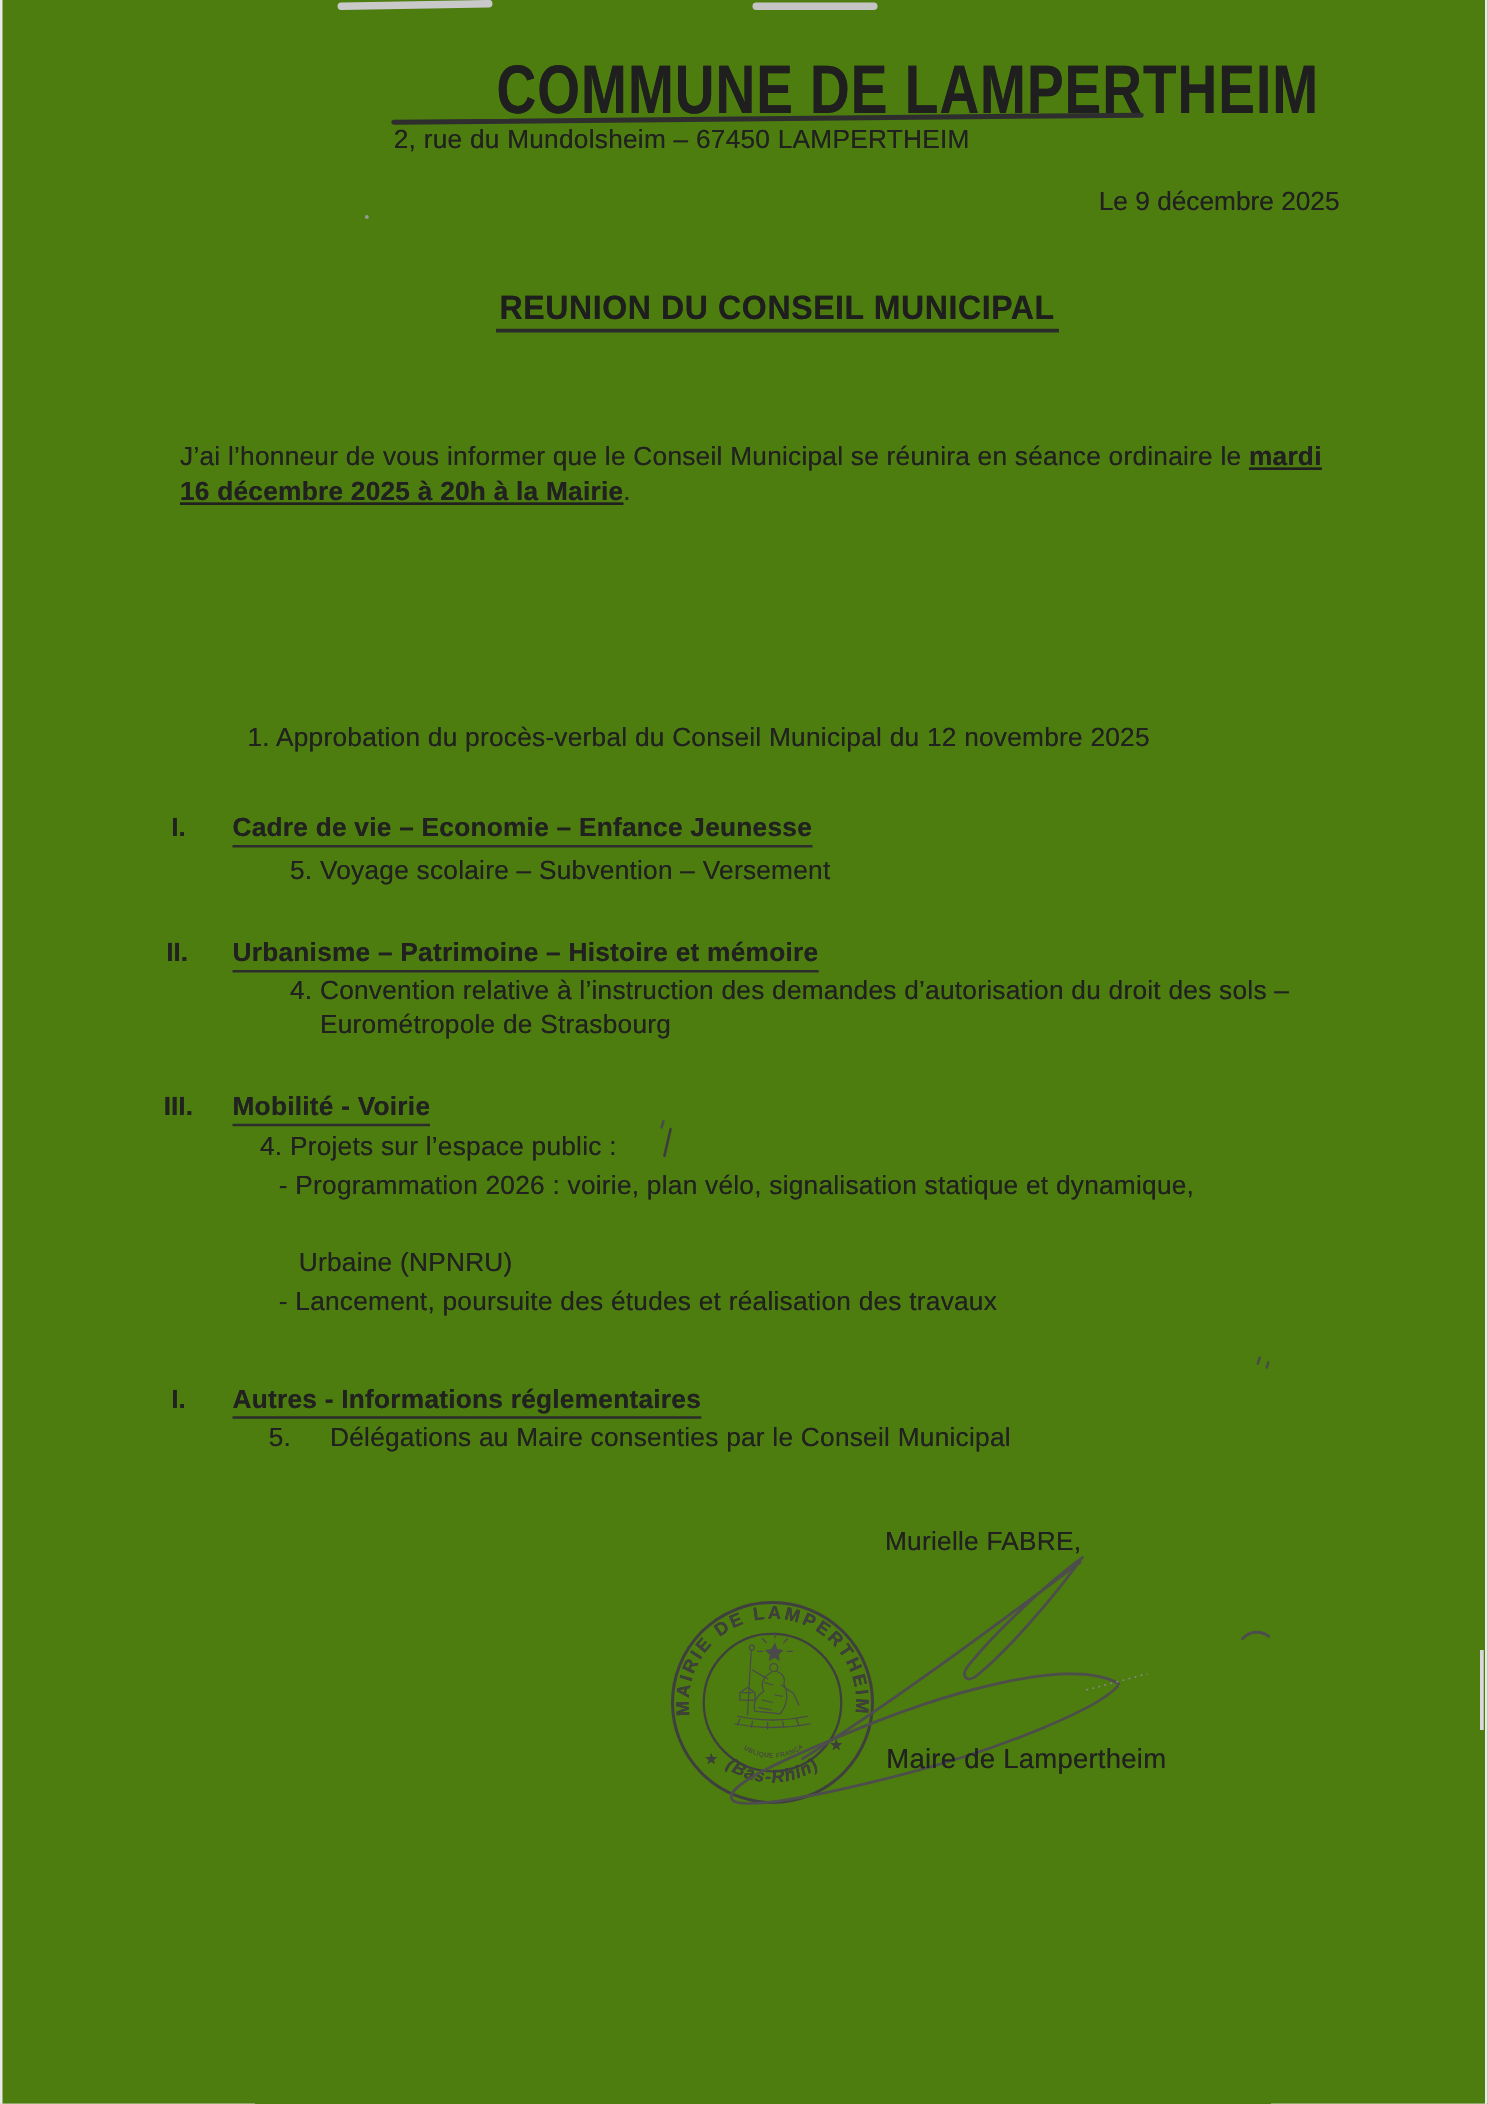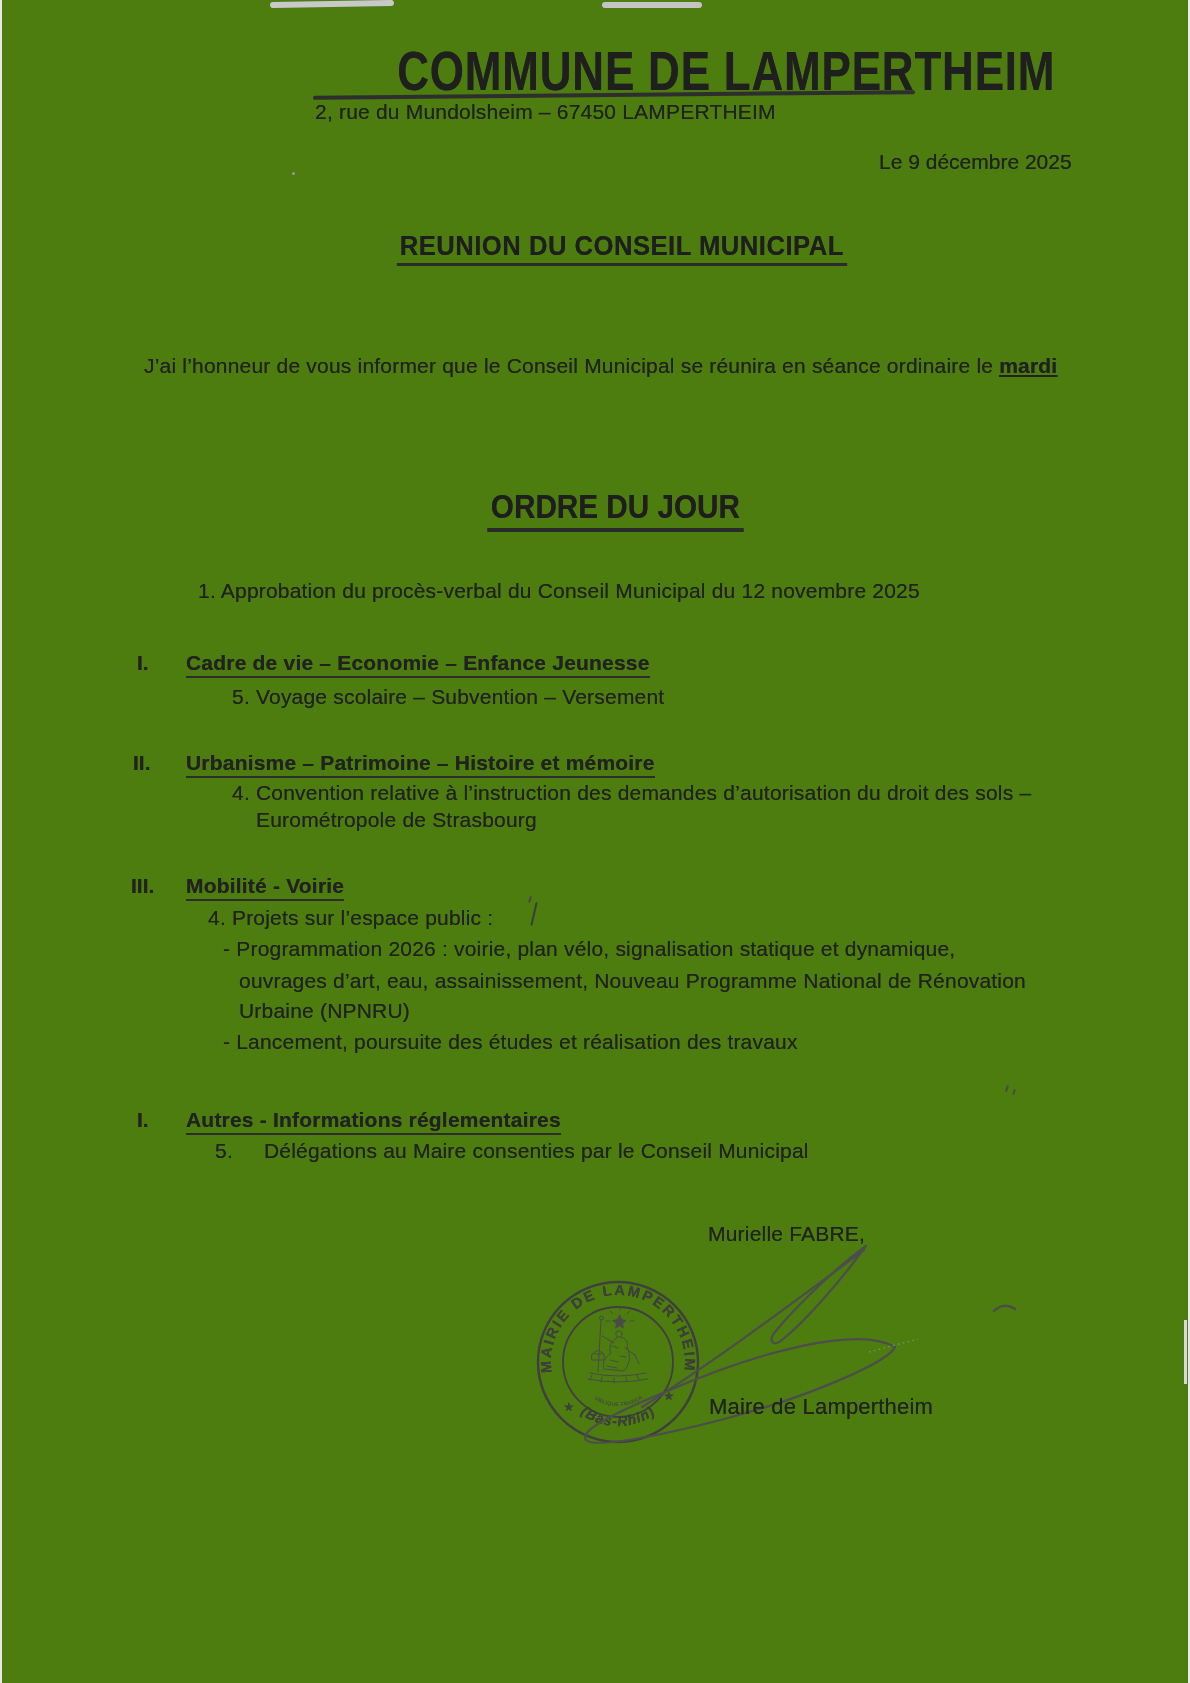--- a/index.html
+++ b/index.html
@@ -65,45 +65,44 @@
 
   <div class="abs date">Le 9 décembre 2025</div>
 
   <div class="abs reunion-wrap">
     <span class="reunion">REUNION DU CONSEIL MUNICIPAL</span>
   </div>
 
   <div class="abs t-body" style="left:142px;top:353px;">
     <span>J’ai l’honneur de vous informer que le Conseil Municipal se réunira en séance ordinaire le </span><b style="text-decoration:underline;">mardi</b>
   </div>
+  <div class="abs t-body" style="left:142px;top:381px;">
+    <b style="text-decoration:underline;">16 décembre 2025 à 20h à la Mairie</b><span>.</span>
+  </div>
 
-  <div class="abs ordre-wrap">
-    <span class="ordre">ORDRE DU JOUR</span>
-  </div>
 
   <div class="abs t-body" style="left:196px;top:550px;margin-top:28px;">1. Approbation du procès-verbal du Conseil Municipal du 12 novembre 2025</div>
 
   <div class="abs numeral" style="left:135px;top:651px;">I.</div>
   <div class="abs heading u2" style="left:184px;top:651px;">Cadre de vie – Economie – Enfance Jeunesse</div>
   <div class="abs t-body" style="left:230px;top:684px;">5. Voyage scolaire – Subvention – Versement</div>
 
   <div class="abs numeral" style="left:131px;top:751px;">II.</div>
   <div class="abs heading u2" style="left:184px;top:751px;">Urbanisme – Patrimoine – Histoire et mémoire</div>
   <div class="abs t-body" style="left:230px;top:780px;">4. Convention relative à l’instruction des demandes d’autorisation du droit des sols –</div>
   <div class="abs t-body" style="left:254px;top:807px;">Eurométropole de Strasbourg</div>
 
   <div class="abs numeral" style="left:129px;top:874px;">III.</div>
   <div class="abs heading u2" style="left:184px;top:874px;">Mobilité - Voirie</div>
   <div class="abs t-body" style="left:206px;top:905px;">4. Projets sur l’espace public :</div>
 
   <div class="ink-slash" style="left:531px;top:902px;"></div>
   <div class="ink-tick" style="left:527px;top:896px;"></div>
 
   <div class="abs t-body" style="left:221px;top:936px;">- Programmation 2026 : voirie, plan vélo, signalisation statique et dynamique,</div>
-  <div class="abs t-body" style="left:237px;top:968px;">ouvrages d’art, eau, assainissement, Nouveau Programme National de Rénovation</div>
   <div class="abs t-body" style="left:237px;top:998px;">Urbaine (NPNRU)</div>
   <div class="abs t-body" style="left:221px;top:1029px;">- Lancement, poursuite des études et réalisation des travaux</div>
 
   <div class="ink-tick" style="left:1004px;top:1085px;"></div>
   <div class="ink-tick" style="left:1011px;top:1089px;height:6px;"></div>
 
   <div class="abs numeral" style="left:135px;top:1108px;">I.</div>
   <div class="abs heading u2" style="left:184px;top:1108px;">Autres - Informations réglementaires</div>
   <div class="abs t-body" style="left:213px;top:1138px;">5.</div>
   <div class="abs t-body" style="left:262px;top:1138px;">Délégations au Maire consenties par le Conseil Municipal</div>

